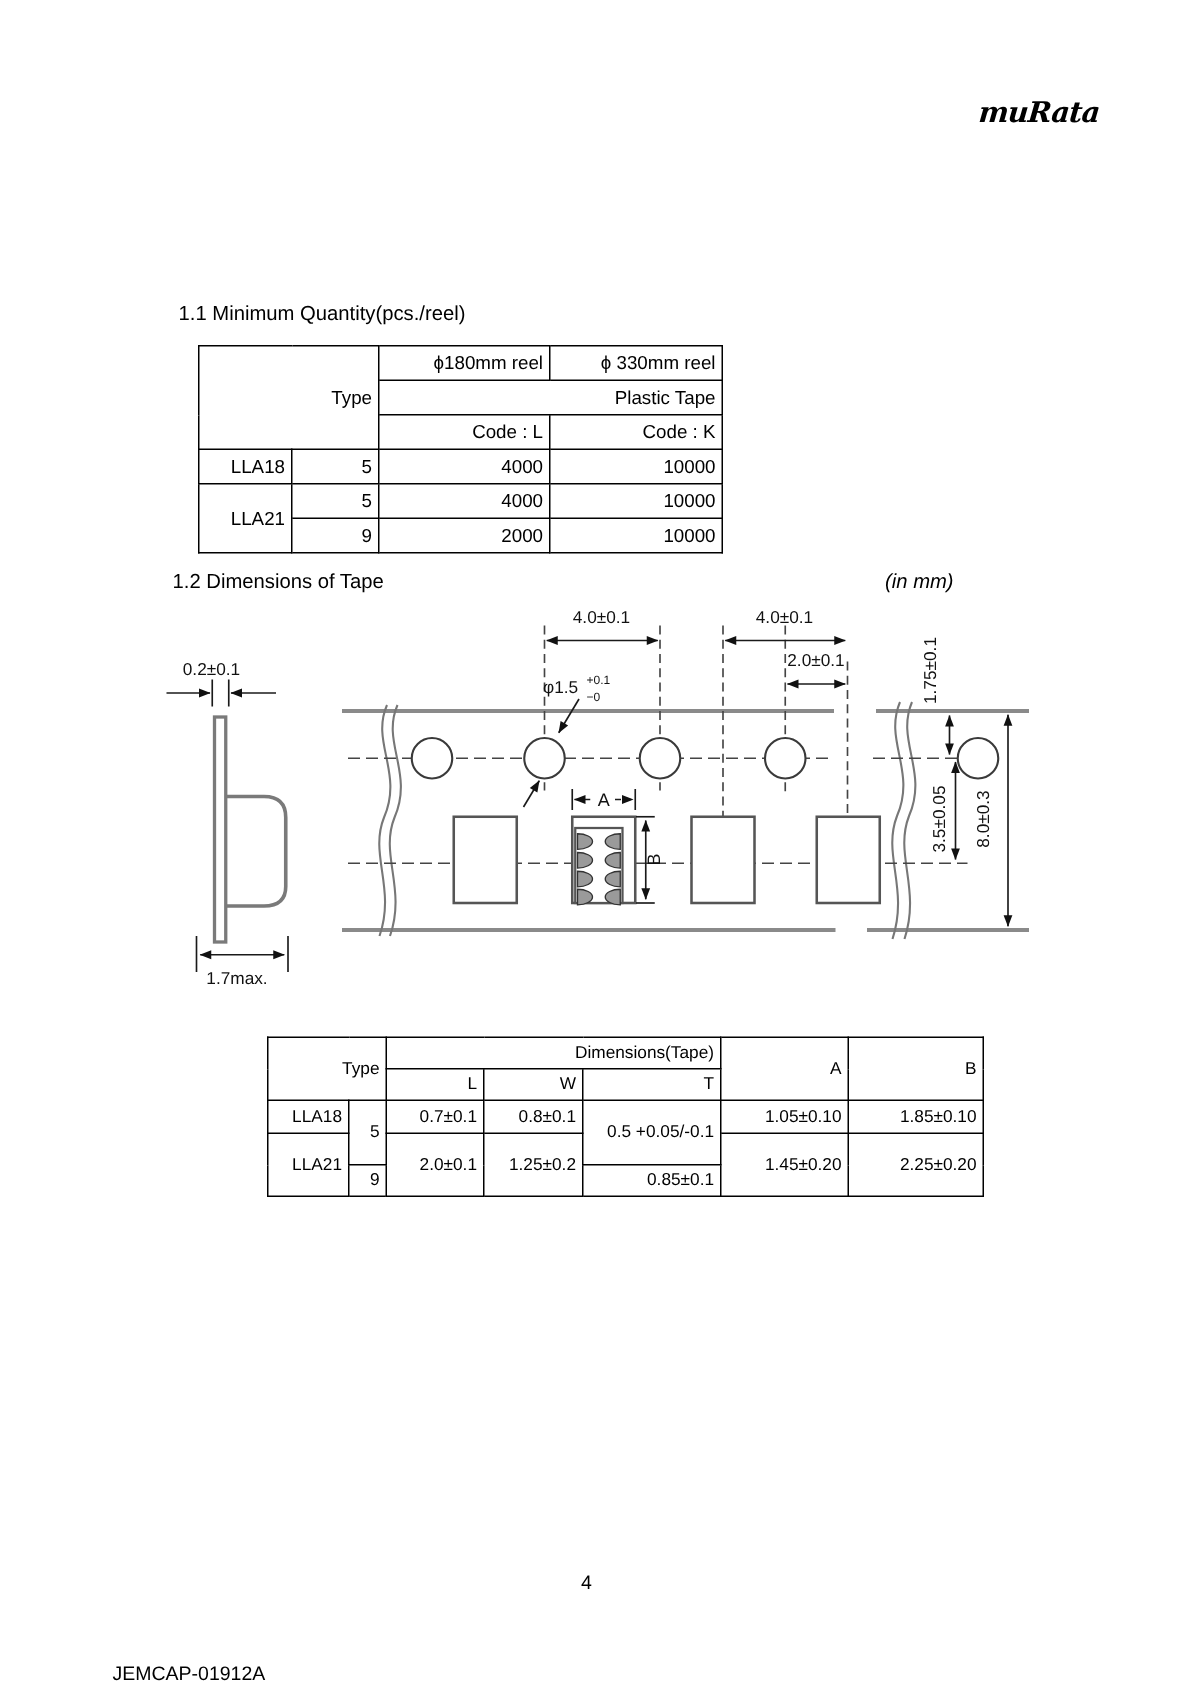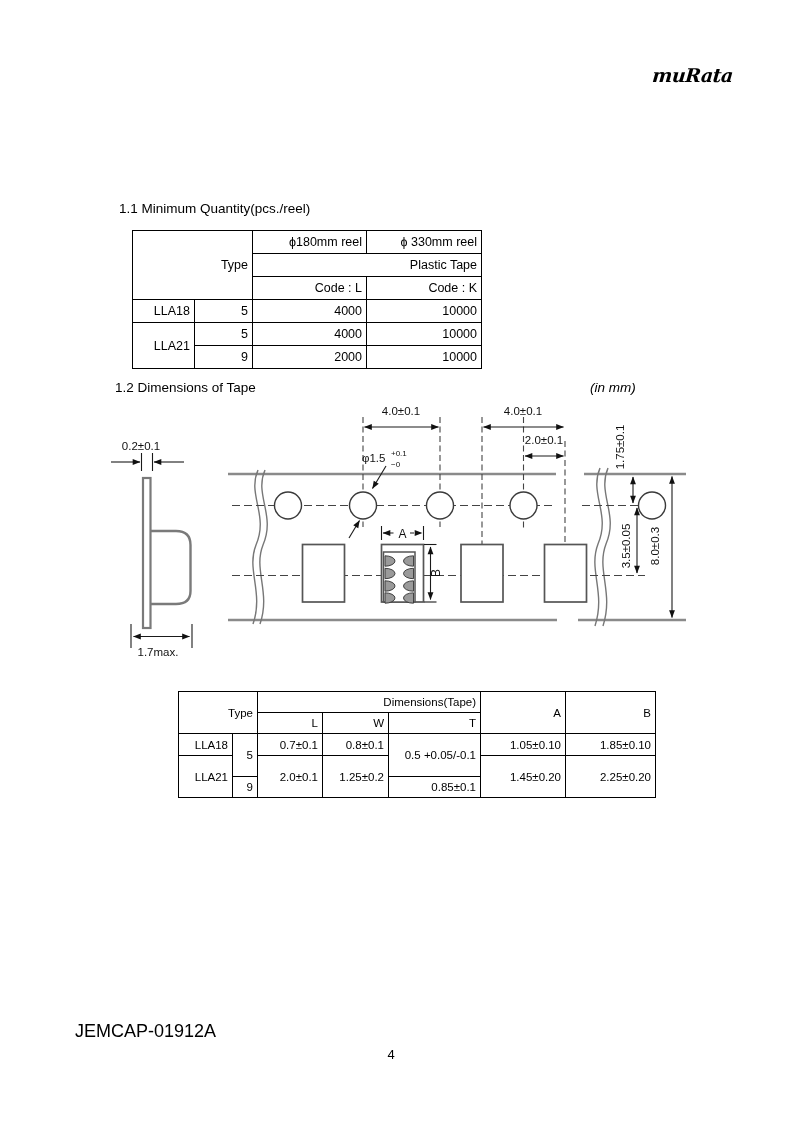--- a/index.html
+++ b/index.html
@@ -13,21 +13,21 @@
           font-weight:bold;font-size:15.5px;text-align:right;box-sizing:border-box;
           padding:0 7px 0 0;line-height:18.5px;}
   .h-s1{left:97px;top:169px;font-size:13.5px;}
   .h-s11{left:103px;top:201px;font-size:13.5px;margin-left:16px;}
   .h-s12{left:103px;top:380px;font-size:13.5px;margin-left:12px;}
   .unit{left:590px;top:380px;font-size:13.5px;font-style:italic;}
   table{position:absolute;border-collapse:collapse;table-layout:fixed;background:#fff;}
   td{border:1.6px solid #000;text-align:right;vertical-align:middle;padding:4px;overflow:hidden;}
   .t1{left:132px;top:230px;width:349px;font-size:12.5px;}
   .t2{left:178px;top:691px;width:477px;font-size:11.5px;}
-  .footer-doc{left:75px;top:1021px;font-size:18px;}
+  .footer-doc{left:75px;top:1108px;font-size:13px;}
   .footer-page{left:383px;top:1047px;font-size:13px;width:16px;text-align:center;}
   svg .lbl{font-family:"Liberation Sans",sans-serif;font-size:11.5px;fill:#111;text-anchor:middle;}
   svg .lblsm{font-family:"Liberation Sans",sans-serif;font-size:8px;fill:#111;text-anchor:start;}
   svg .lblstart{text-anchor:start;}
   svg .edge{stroke:#8a8a8a;stroke-width:2.6;fill:none;}
   svg .wave{stroke:#777;stroke-width:1.4;fill:none;}
   svg .dim{stroke:#1a1a1a;stroke-width:1.1;fill:none;}
   svg .dimdash{stroke:#1a1a1a;stroke-width:1.1;fill:none;stroke-dasharray:4 2.5;}
   svg .dash{stroke:#444;stroke-width:1.1;fill:none;stroke-dasharray:8 4;}
   svg .dashv{stroke:#444;stroke-width:1.1;fill:none;stroke-dasharray:6 3.5;}

